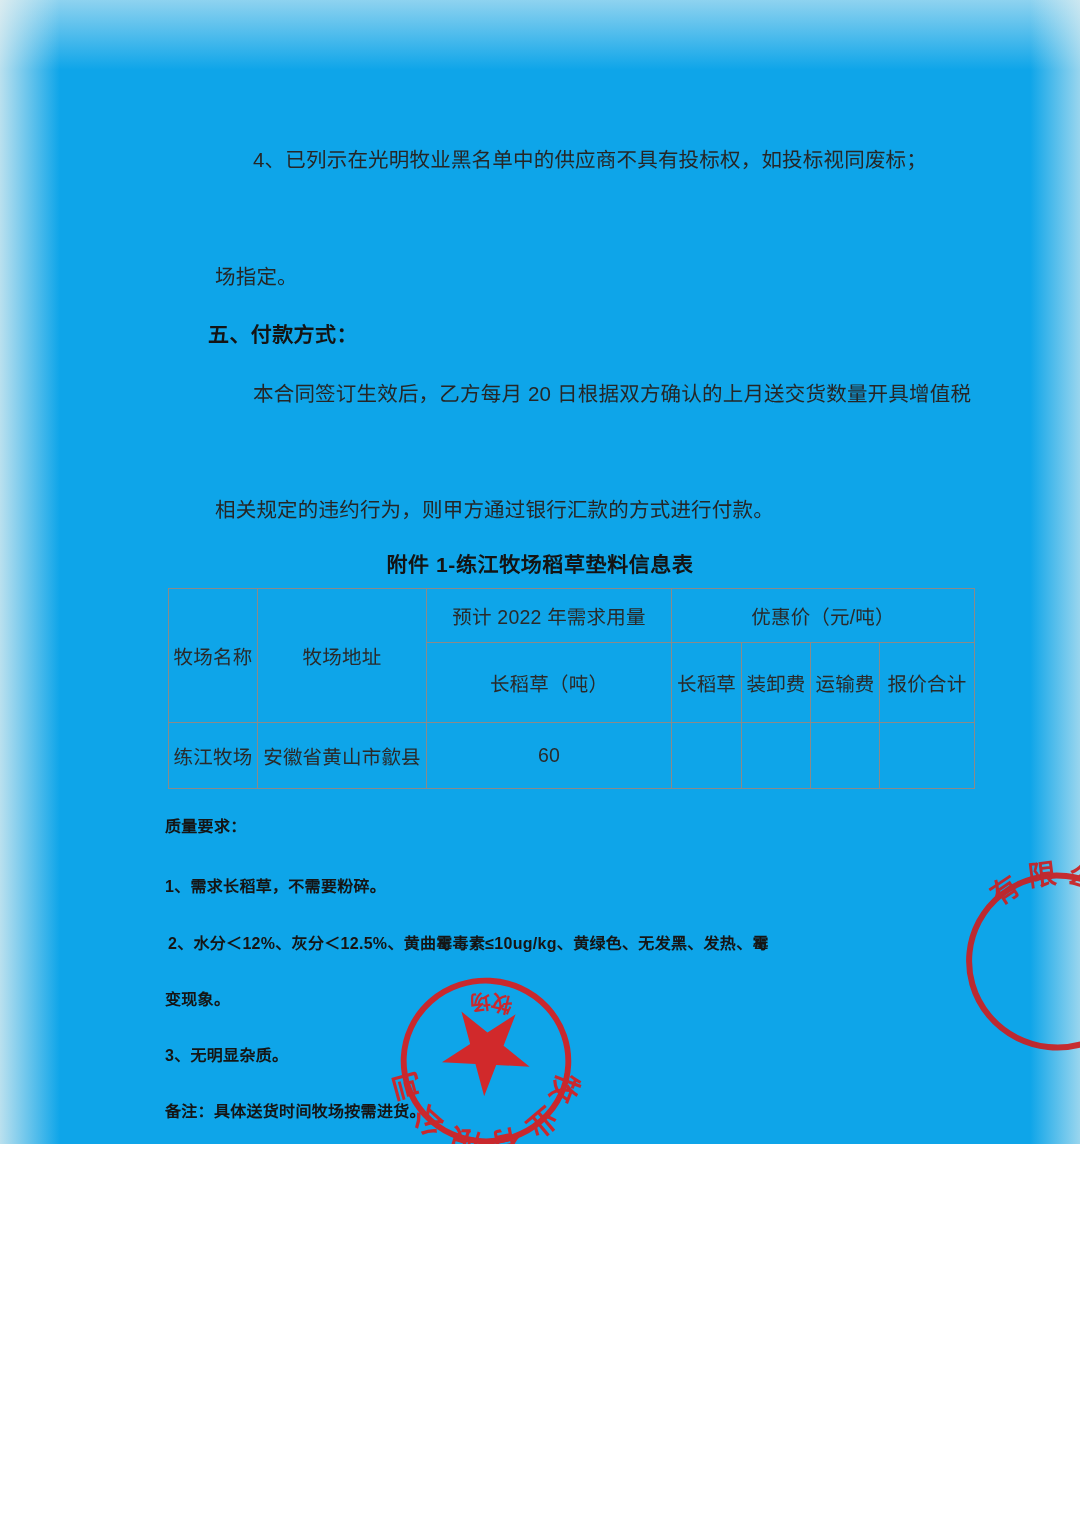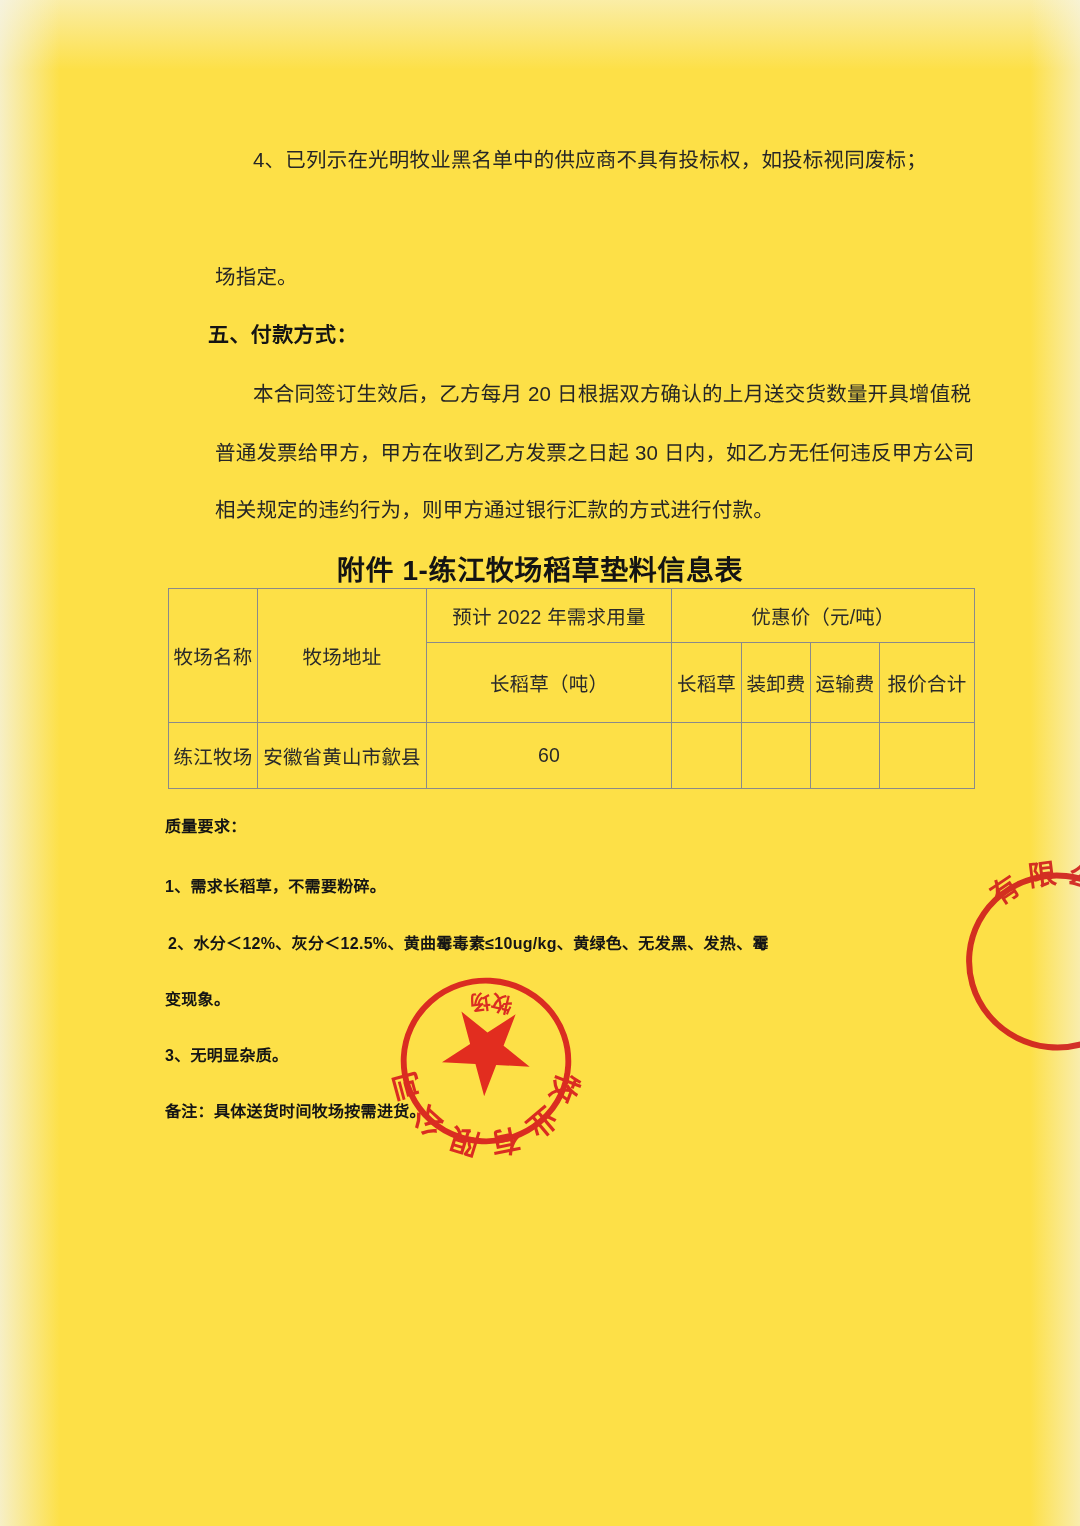--- a/index.html
+++ b/index.html
@@ -4,22 +4,22 @@
 <title>合同扫描页</title>
 <style>
   html, body {
     margin: 0;
     padding: 0;
     background: #ffffff;
   }
   .page {
     position: relative;
     width: 1080px;
-    height: 1526px;
-    background: #fde047;
+    height: 1144px;
+    background: #0ea5e9;
     overflow: hidden;
     font-family: "Liberation Sans", "DejaVu Sans", sans-serif;
     color: #1b1b1b;
     -webkit-font-smoothing: antialiased;
   }
 
   
   .scan-tint {
     position: absolute;
     inset: 0;
@@ -55,21 +55,21 @@
     color: #141414;
     white-space: nowrap;
   }
 
   
   .tbl-title {
     position: absolute;
     left: 0;
     width: 1080px;
     text-align: center;
-    font-size: 28px;
+    font-size: 21px;
     font-weight: bold;
     letter-spacing: 0.6px;
     color: #141414;
   }
 
   
   .tbl-wrap {
     position: absolute;
   }
   table.info {
@@ -141,21 +141,20 @@
 
   <div class="content">
 
     <div class="para" style="left:253px; top:144px;">4、已列示在光明牧业黑名单中的供应商不具有投标权，如投标视同废标；</div>
 
     <div class="para" style="left:215px; top:261px;">场指定。</div>
 
     <div class="bold-head" style="left:208px; top:318px;text-align:right;">五、付款方式：</div>
 
     <div class="para" style="left:253px; top:378px;">本合同签订生效后，乙方每月 20 日根据双方确认的上月送交货数量开具增值税</div>
-    <div class="para" style="left:215px; top:437px;">普通发票给甲方，甲方在收到乙方发票之日起 30 日内，如乙方无任何违反甲方公司</div>
     <div class="para" style="left:215px; top:494px;">相关规定的违约行为，则甲方通过银行汇款的方式进行付款。</div>
 
     <div class="tbl-title" style="top:548px;">附件 1-练江牧场稻草垫料信息表</div>
 
     <div class="tbl-wrap" style="left:168px; top:588px;">
       <table class="info">
         <tbody>
           <tr class="row-h1">
             <td class="c-name" rowspan="2">牧场名称</td>
             <td class="c-addr" rowspan="2">牧场地址</td>

